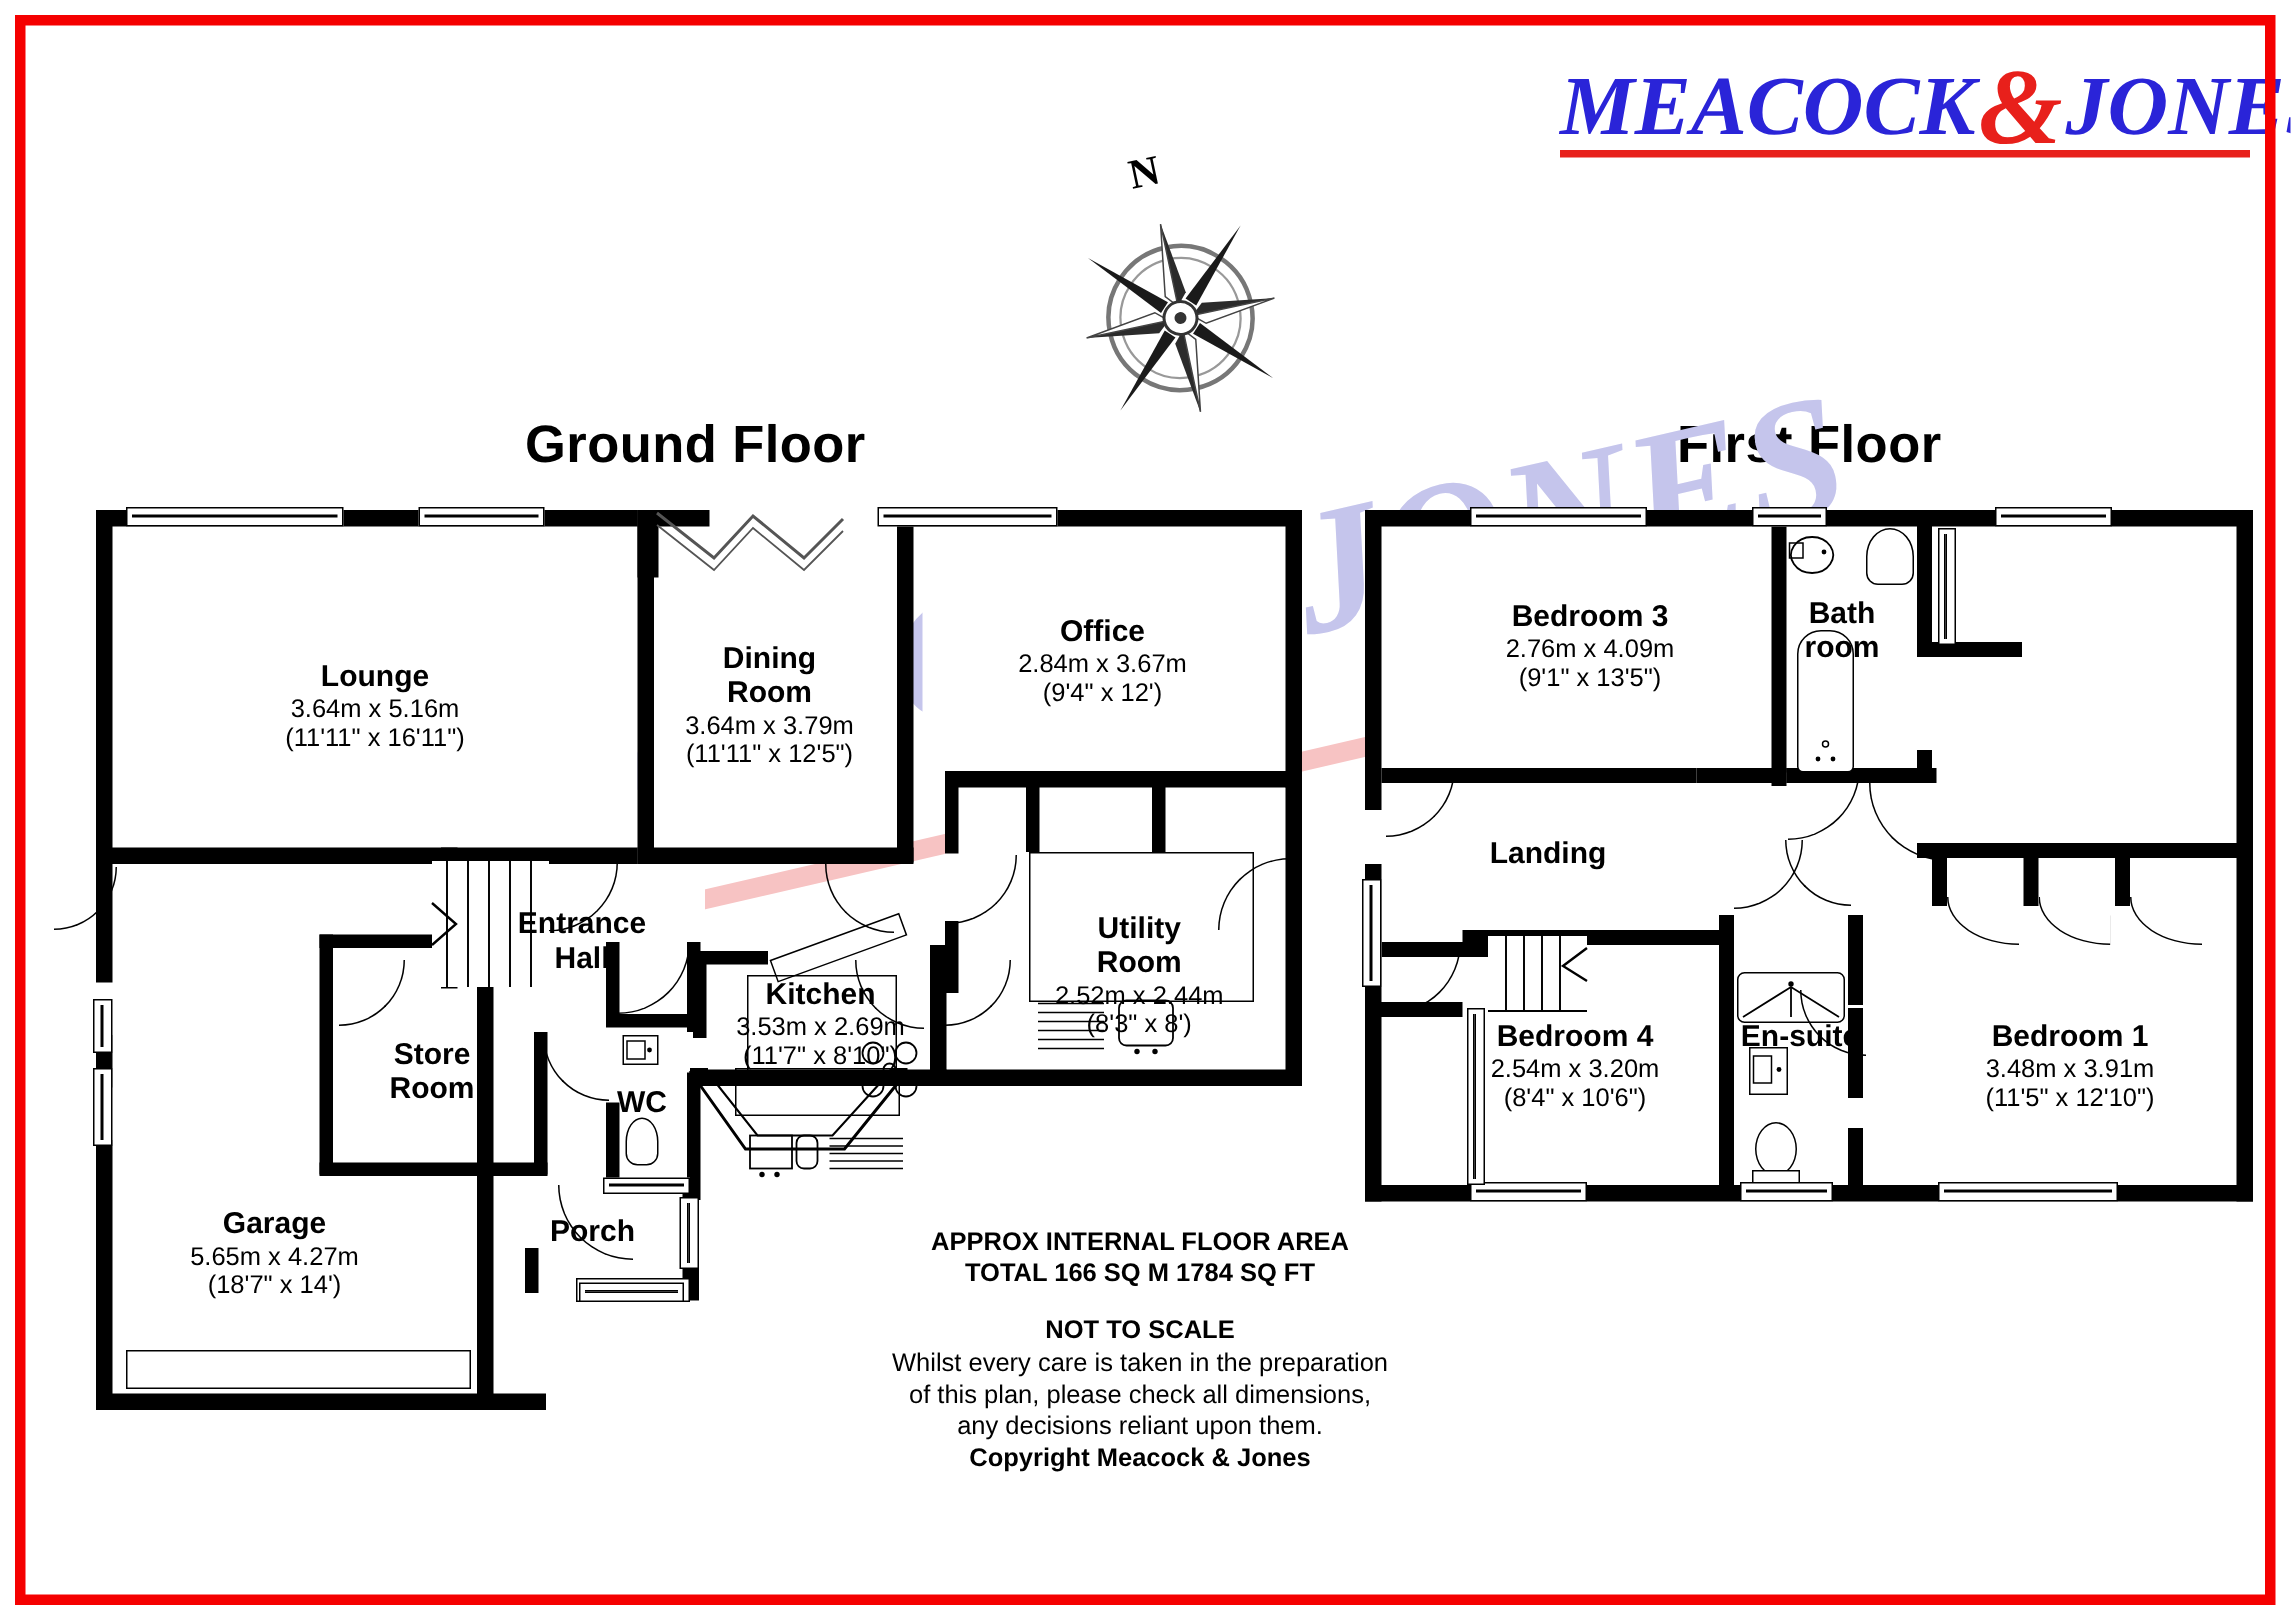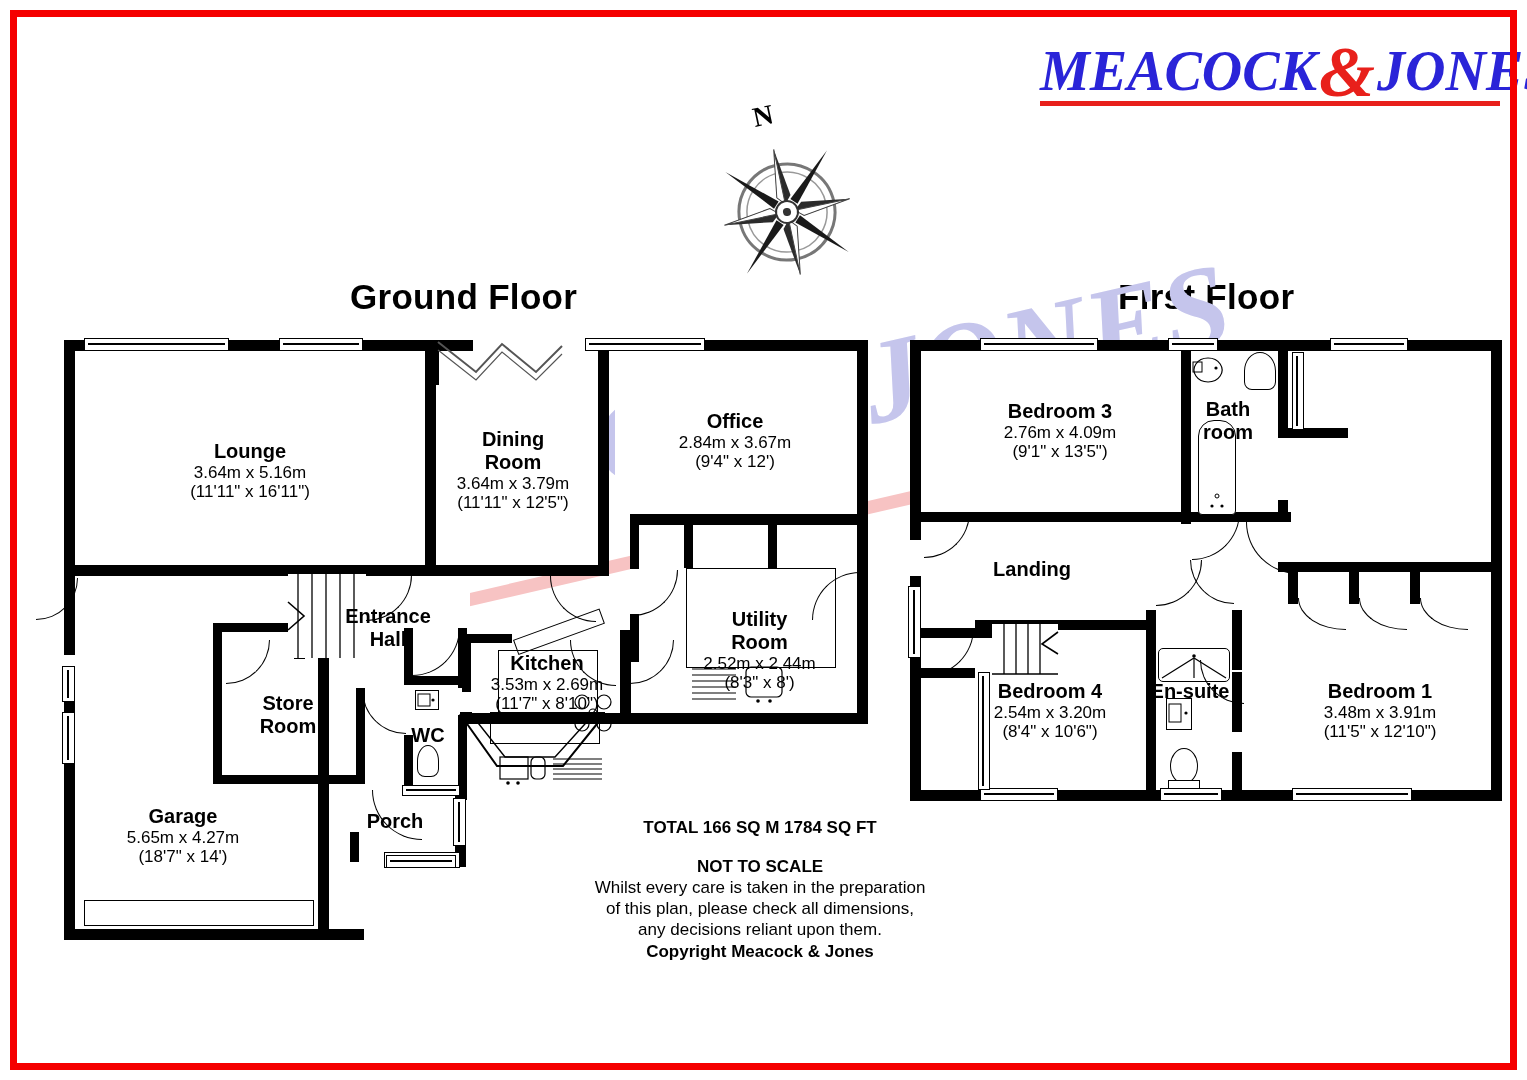--- a/index.html
+++ b/index.html
@@ -512,32 +512,33 @@
   <div class="lbl" style="left:62px;top:558px;width:180px;">
     <div class="nm">Landing</div>
   </div>
 
   <div class="lbl" style="left:70px;top:680px;width:200px;">
     <div class="nm">Bedroom 4</div>
     <div class="dm">2.54m x 3.20m</div>
     <div class="dm">(8'4" x 10'6")</div>
   </div>
 
-  <div class="lbl" style="left:246px;top:680px;width:128px;">
+  <div class="lbl" style="left:256px;top:680px;width:128px;">
     <div class="nm">En-suite</div>
   </div>
 
   <div class="lbl" style="left:390px;top:680px;width:220px;">
     <div class="nm">Bedroom 1</div>
     <div class="dm">3.48m x 3.91m</div>
     <div class="dm">(11'5" x 12'10")</div>
   </div>
 </div>
 
 <div id="notes">
+  <div class="hd">APPROX INTERNAL FLOOR AREA</div>
   <div class="hd">TOTAL 166 SQ M 1784 SQ FT</div>
   <div class="bd">
     <div class="b">NOT TO SCALE</div>
     <div>Whilst every care is taken in the preparation</div>
     <div>of this plan, please check all dimensions,</div>
     <div>any decisions reliant upon them.</div>
     <div class="b">Copyright Meacock &amp; Jones</div>
   </div>
 </div>
 

